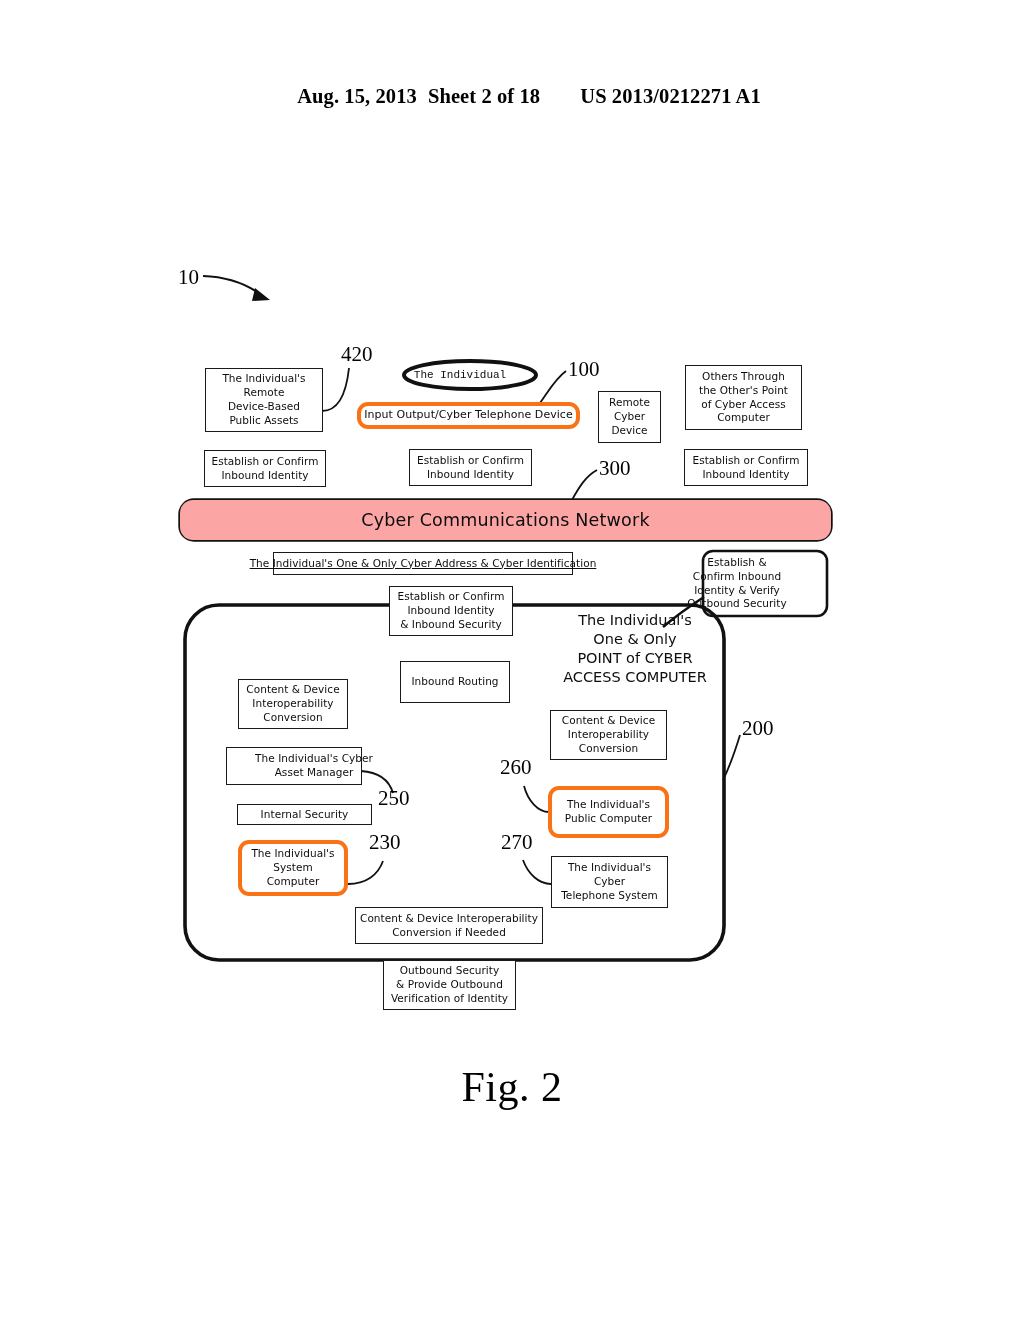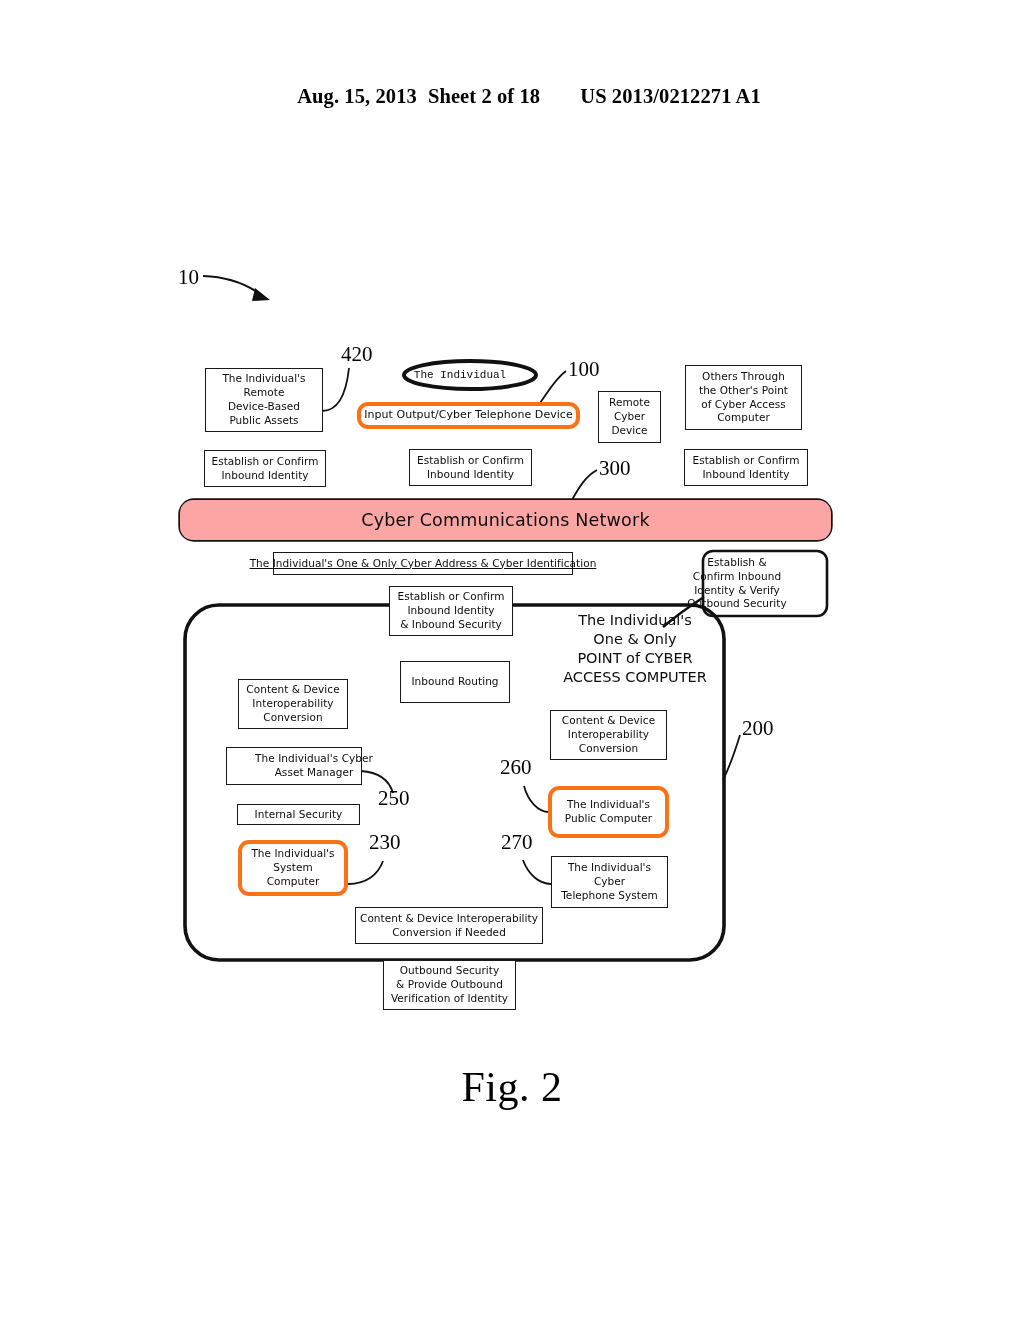--- a/index.html
+++ b/index.html
@@ -263,21 +263,21 @@
   <span>Content &amp; Device</span>
   <span>Interoperability</span>
   <span>Conversion</span>
 </div>
 
 <div class="node" style="left:226px; top:747px; width:136px; height:38px;padding-left:40px;">
   <span>The Individual's Cyber</span>
   <span>Asset Manager</span>
 </div>
 
-<div class="node" style="left:237px; top:804px; width:123px; height:21px;">
+<div class="node" style="left:237px; top:804px; width:135px; height:21px;">
   <span>Internal Security</span>
 </div>
 
 <div class="node thick" style="left:238px; top:840px; width:110px; height:56px;">
   <span>The Individual's</span>
   <span>System</span>
   <span>Computer</span>
 </div>
 
 <div class="node" style="left:550px; top:710px; width:117px; height:50px;">

